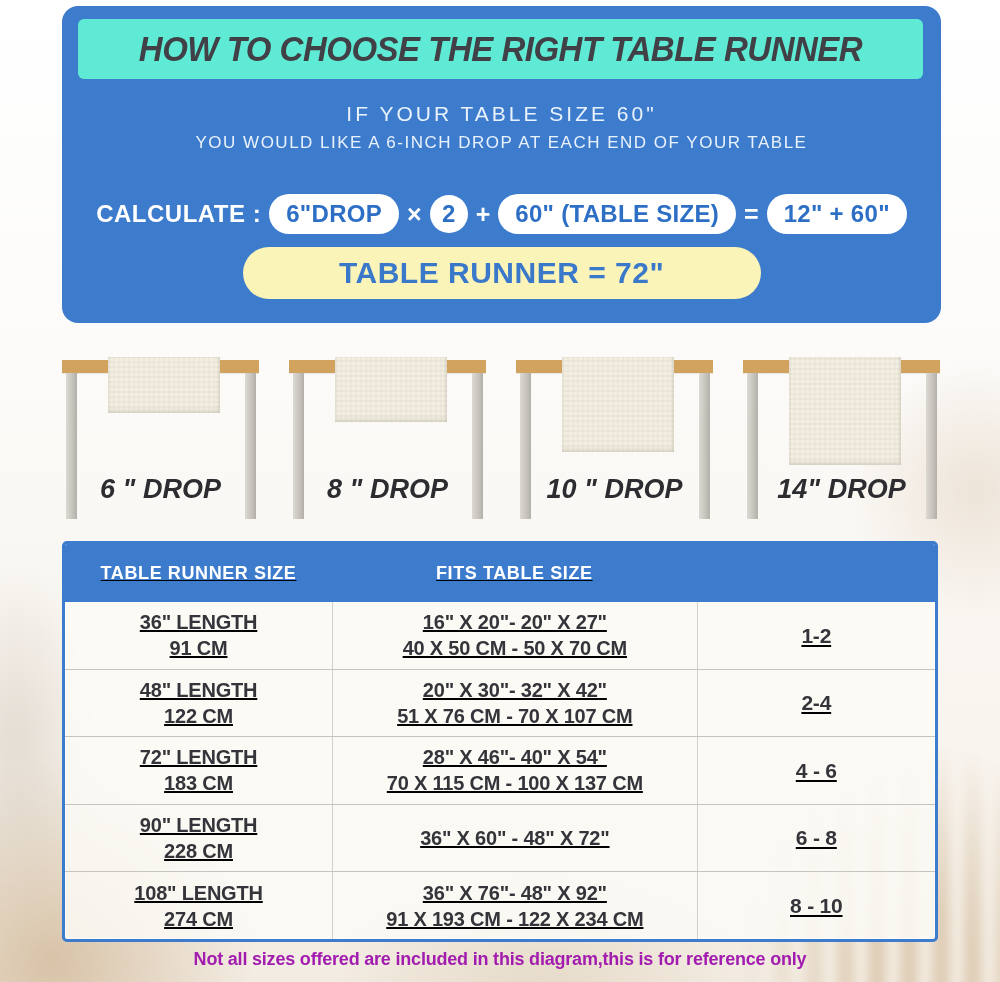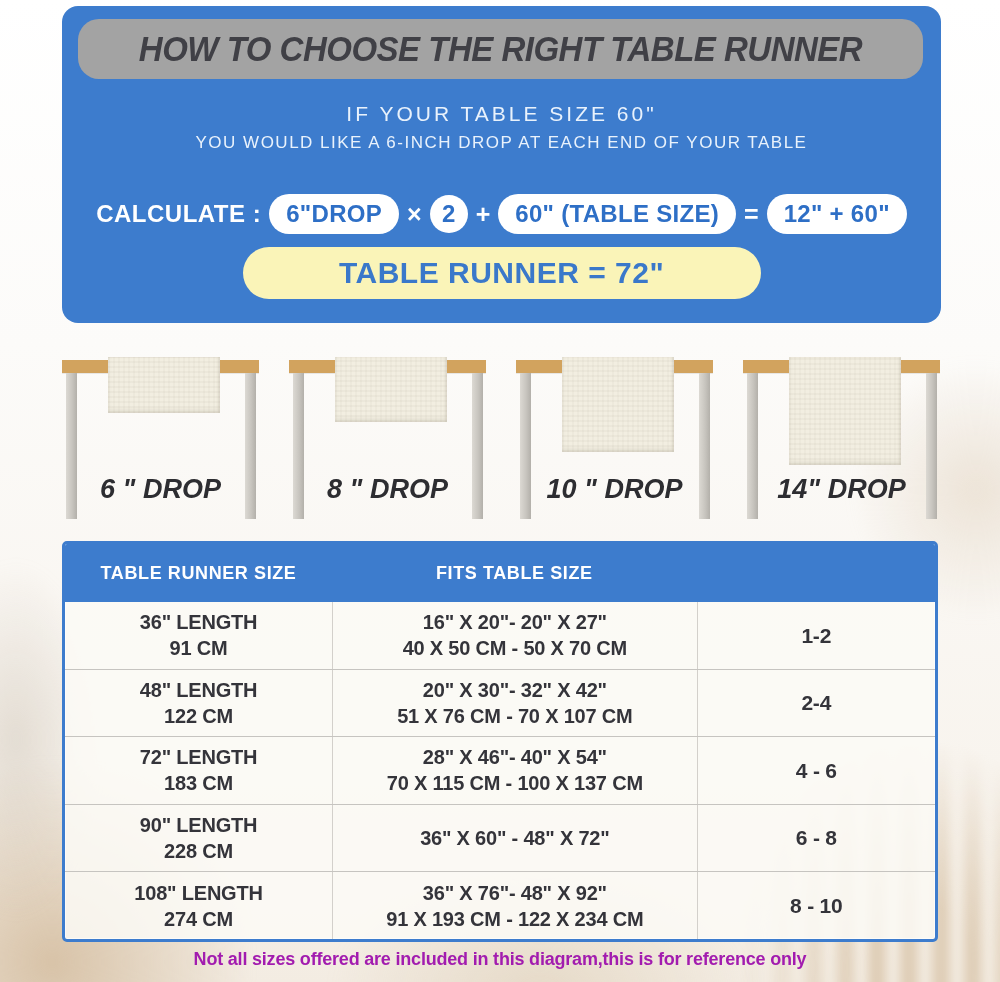--- a/index.html
+++ b/index.html
@@ -32,21 +32,21 @@
     background: radial-gradient(ellipse at 30% 50%, rgba(196,184,168,0.4) 0%, transparent 70%);
     filter: blur(7px); }
 
   
   .blue-card {
     position:absolute; left:62px; top:6px; width:879px; height:317px;
     background:#3d7ccd; border-radius:16px; text-align:center;
   }
   .title-box {
     position:absolute; left:16px; right:18px; top:13px; height:60px;
-    background:#a3a3a3; border-radius:21px;
+    background:#5eead4; border-radius:6px;
     display:flex; align-items:center; justify-content:center; overflow:hidden;
   }
   .title-box h1 {
     font-size:33px; font-weight:bold; font-style:italic; color:#404046;
     letter-spacing:-0.5px; white-space:nowrap; transform:scaleY(1.08);
   }
   .sub-line { position:absolute; width:100%; color:#e9f2fc; font-weight:400; }
   .sub-1 { top:96px;  font-size:21px; letter-spacing:3px; }
   .sub-2 { top:127px; font-size:17px; letter-spacing:1.5px; }
   .calc-row {
@@ -97,20 +97,21 @@
     font-size:27px; font-weight:bold; font-style:italic; color:#2d2d31;
   }
 
   
   .size-table {
     position:absolute; left:62px; top:541px; width:876px; height:401px;
     border:3px solid #3d7ccd; border-radius:5px;
     background:rgba(252,250,246,0.85);
     display:flex; flex-direction:column; overflow:hidden;
     box-shadow: 0 0 0 1px rgba(255,255,255,0.6) inset;
+    text-decoration: underline;
   }
   .thead { display:flex; background:#3d7ccd; height:58px; flex:none; }
   .thead .col {
     display:flex; align-items:center; justify-content:center;
     color:#ffffff; font-weight:bold; font-size:18px; letter-spacing:0.6px;
   }
   .col-1 { width:30.7%; } .col-2 { width:41.9%; } .col-3 { width:27.4%; }
   .tbody { flex:1; display:flex; flex-direction:column; }
   .trow { flex:1; display:flex; }
   .trow + .trow { border-top:1px solid #c6c4c0; }

